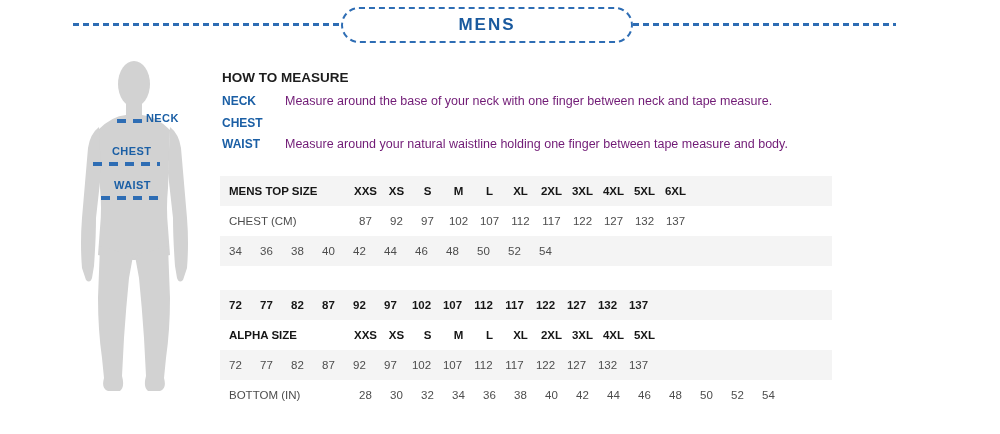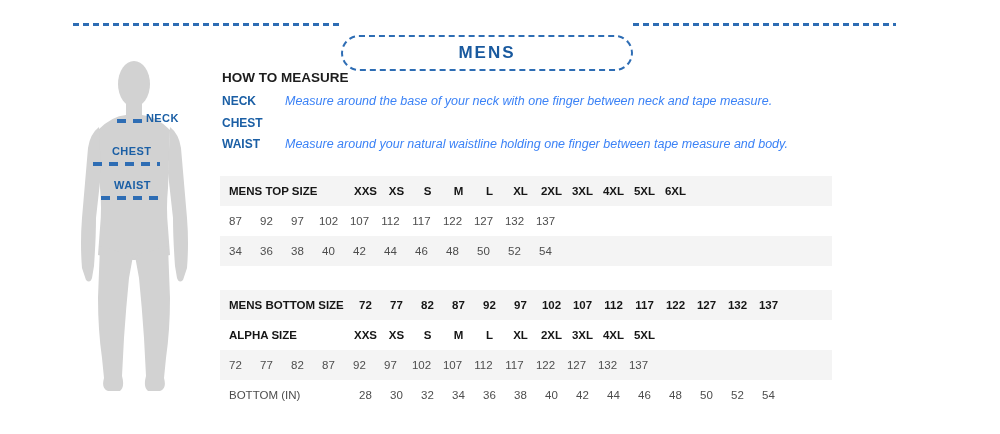--- a/index.html
+++ b/index.html
@@ -11,21 +11,21 @@
   
   .dash-h {
     position:absolute; height:3px;
     background:repeating-linear-gradient(90deg,#2e6db4 0,#2e6db4 6px,transparent 6px,transparent 10px);
   }
   .dash-left  { left:73px;  top:23px; width:266px; }
   .dash-right { left:633px; top:23px; width:263px; }
   .mens-box {
     position:absolute; left:341px; top:7px; width:288px; height:32px;
     border:2px dashed #2e6db4; border-radius:18px; background:#ffffff;
-    display:flex; align-items:center; justify-content:center;margin-top:28px;
+    display:flex; align-items:center; justify-content:center;
   }
   .mens-title { color:#19599e; font-weight:bold; font-size:17px; letter-spacing:2px; }
 
   
   .figure-svg { position:absolute; left:62px; top:58px; }
   .fig-label {
     position:absolute; color:#1b5fa5; font-weight:bold; font-size:11px; letter-spacing:0.4px;
   }
   .fig-label-neck  { left:146px; top:112px; }
   .fig-label-chest { left:112px; top:145px; }
@@ -36,21 +36,21 @@
   }
   .fig-dash-neck  { left:117px; top:119px; width:26px; }
   .fig-dash-chest { left:93px;  top:162px; width:67px; }
   .fig-dash-waist { left:101px; top:196px; width:58px; }
 
   
   .howto { position:absolute; left:222px; top:70px; width:700px; }
   .howto-title { font-size:13.5px; font-weight:bold; color:#1d1d1d; margin-bottom:9px; }
   .howto-row { display:flex; height:21.5px; align-items:flex-start; }
   .howto-label { width:63px; color:#1b5fa5; font-weight:bold; font-size:12px; flex:none; }
-  .howto-text  { color:#3b82f6; font-size:12.5px;font-style:italic; }
+  .howto-text  { color:#701a75; font-size:12.5px; }
 
   
   .tables { position:absolute; left:220px; top:176px; width:612px; }
   #table-bottom { margin-top:24px; }
   .trow {
     display:flex; height:30px; line-height:30px;
     font-size:11.5px; color:#4d4d4d; white-space:nowrap;
   }
   .trow.stripe { background:#f4f4f4; }
   .trow.bold   { font-weight:bold; color:#161616; }
@@ -111,20 +111,21 @@
           <div class="tcell">M</div>
           <div class="tcell">L</div>
           <div class="tcell">XL</div>
           <div class="tcell">2XL</div>
           <div class="tcell">3XL</div>
           <div class="tcell">4XL</div>
           <div class="tcell">5XL</div>
           <div class="tcell">6XL</div>
         </div>
         <div class="trow">
+          <div class="tlabel">CHEST (CM)</div>
           <div class="tcell">87</div>
           <div class="tcell">92</div>
           <div class="tcell">97</div>
           <div class="tcell">102</div>
           <div class="tcell">107</div>
           <div class="tcell">112</div>
           <div class="tcell">117</div>
           <div class="tcell">122</div>
           <div class="tcell">127</div>
           <div class="tcell">132</div>
@@ -139,21 +140,20 @@
           <div class="tcell">44</div>
           <div class="tcell">46</div>
           <div class="tcell">48</div>
           <div class="tcell">50</div>
           <div class="tcell">52</div>
           <div class="tcell">54</div>
         </div>
       </div>
     <div id="table-bottom">
         <div class="trow stripe bold">
-          <div class="tlabel">MENS BOTTOM SIZE</div>
           <div class="tcell">72</div>
           <div class="tcell">77</div>
           <div class="tcell">82</div>
           <div class="tcell">87</div>
           <div class="tcell">92</div>
           <div class="tcell">97</div>
           <div class="tcell">102</div>
           <div class="tcell">107</div>
           <div class="tcell">112</div>
           <div class="tcell">117</div>

